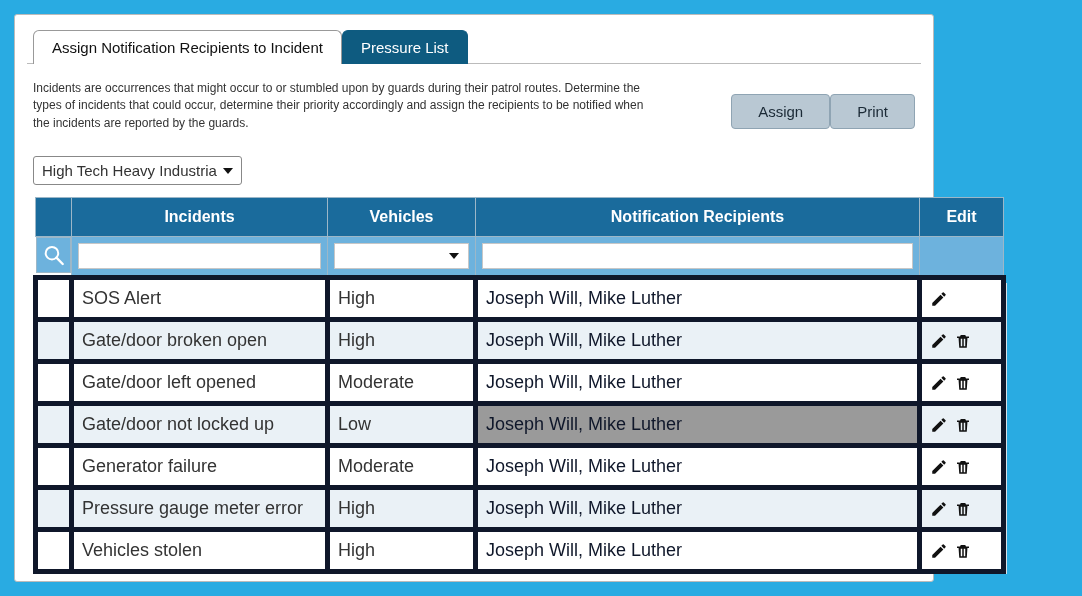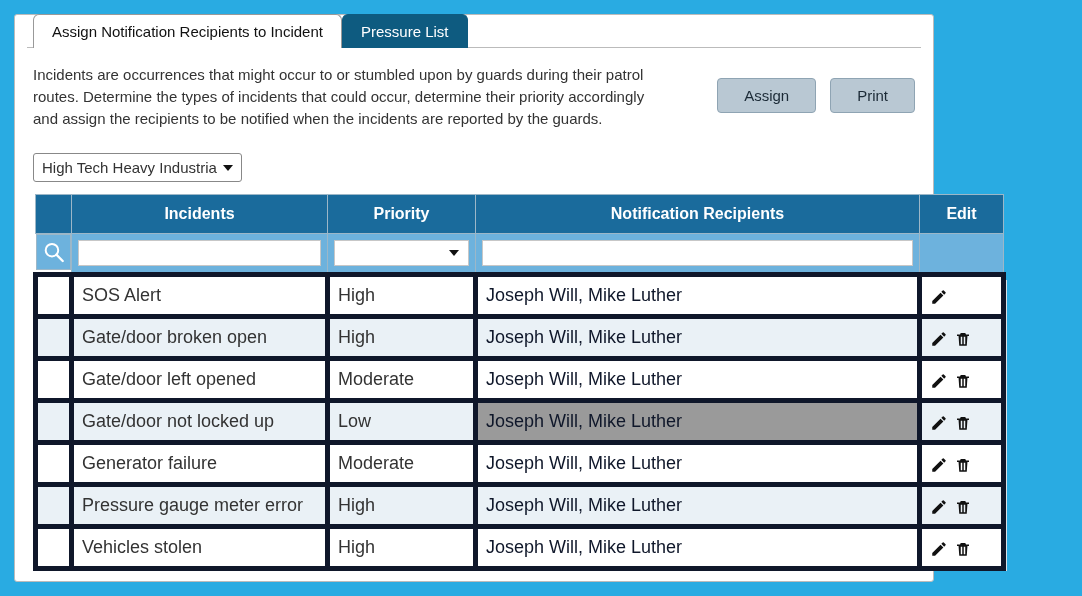--- a/index.html
+++ b/index.html
@@ -7,21 +7,21 @@
     background: #29abe2;
     font-family: "Segoe UI", "Lucida Sans", Verdana, sans-serif;
     font-size: 14px;
     color: #333;
     padding: 14px;
   }
   .panel {
     background: #fff;
     border: 1px solid #bbb;
     border-radius: 3px;
-    padding: 6px 12px 18px 12px;
+    padding: 22px 12px 18px 12px;
     width: 920px;
     height: 568px;
     position: relative;
   }
   .tabs {
     display: flex;
     gap: 0;
     position: relative;
     top: -7px;
     margin-left: 6px;
@@ -60,24 +60,24 @@
   .top-row{
     display:flex;
     justify-content:space-between;
     align-items:flex-start;
     gap:30px;
     padding: 0 6px;
   }
   .desc{
     max-width:620px;
     line-height:1.45;
-    font-size:15px;
+    font-size:12px;
     color:#333;
   }
-  .btn-row{ display:flex; gap:14px; margin-top:14px;}
+  .btn-row{ display:flex; margin-top:14px;}
   .btn{
     background:#b9c8d3;
     border:1px solid #8fa4b3;
     border-radius:4px;
     padding:8px 26px;
     font-size:15px;
     color:#1b2a36;
     cursor:pointer;
   }
   .select-wrap{
@@ -215,21 +215,21 @@
           <col class="c0">
             <col class="c1">
             <col class="c2">
             <col class="c3">
             <col class="c4">
         </colgroup>
         <thead>
           <tr>
             <th></th>
             <th>Incidents</th>
-            <th>Priority</th>
+            <th>Vehicles</th>
             <th>Notification Recipients</th>
             <th>Edit</th>
           </tr>
           <tr class="filter">
             <td class="search-icon">
               <svg class="mag" viewBox="0 0 24 24">
                 <circle cx="10" cy="10" r="7"></circle>
                   <line x1="15" y1="15" x2="22" y2="22"></line>
               </svg>
             </td>

